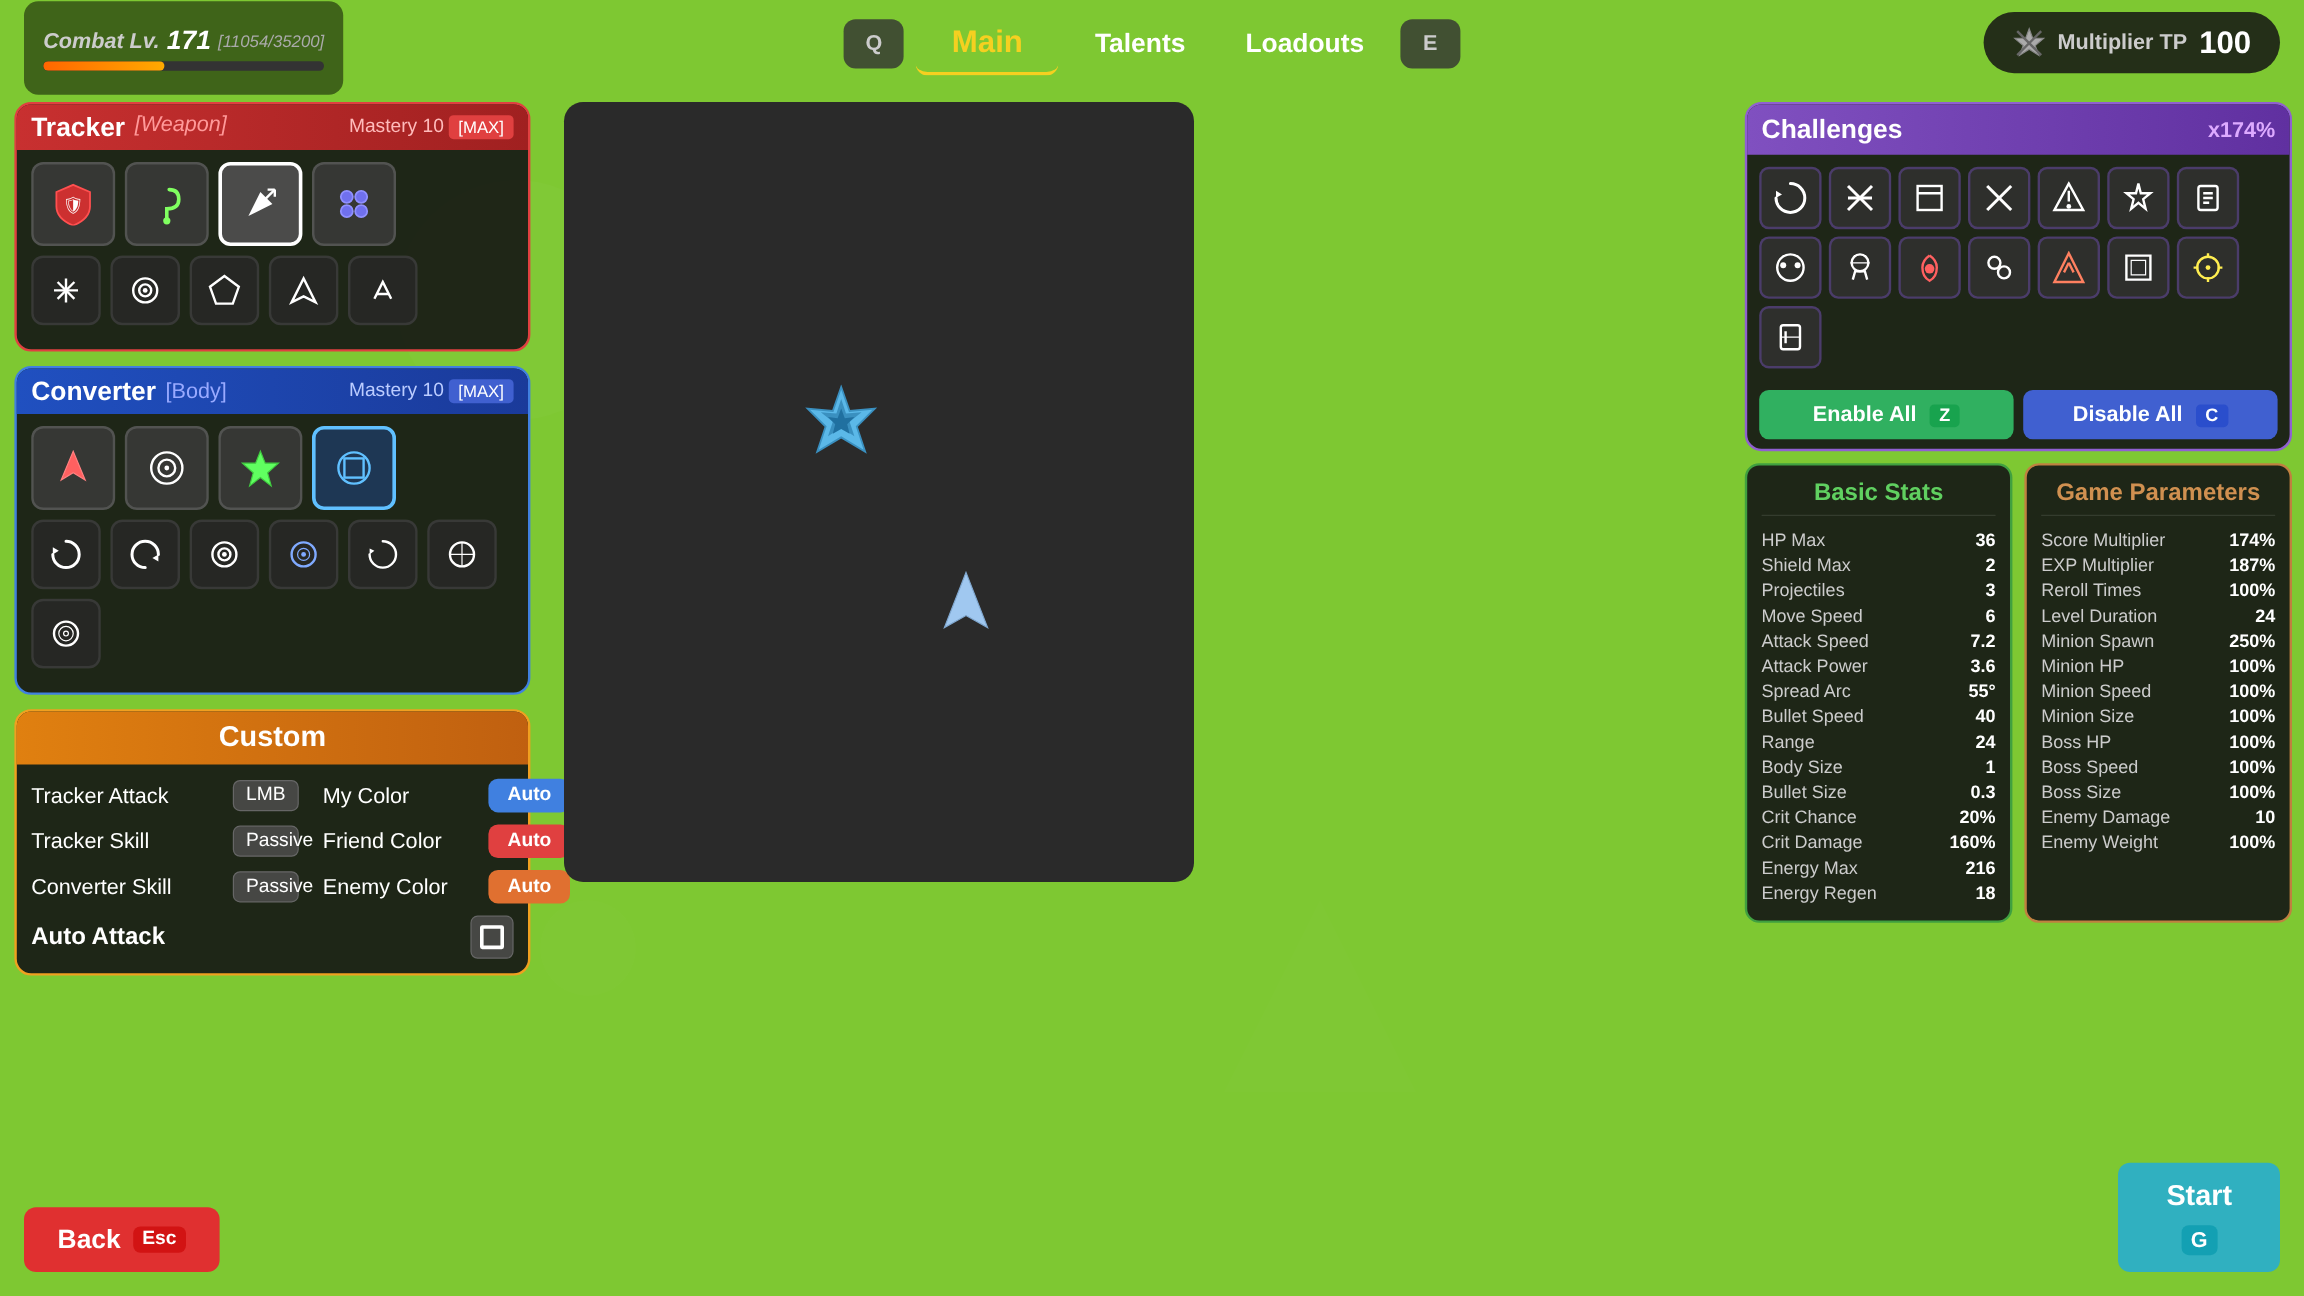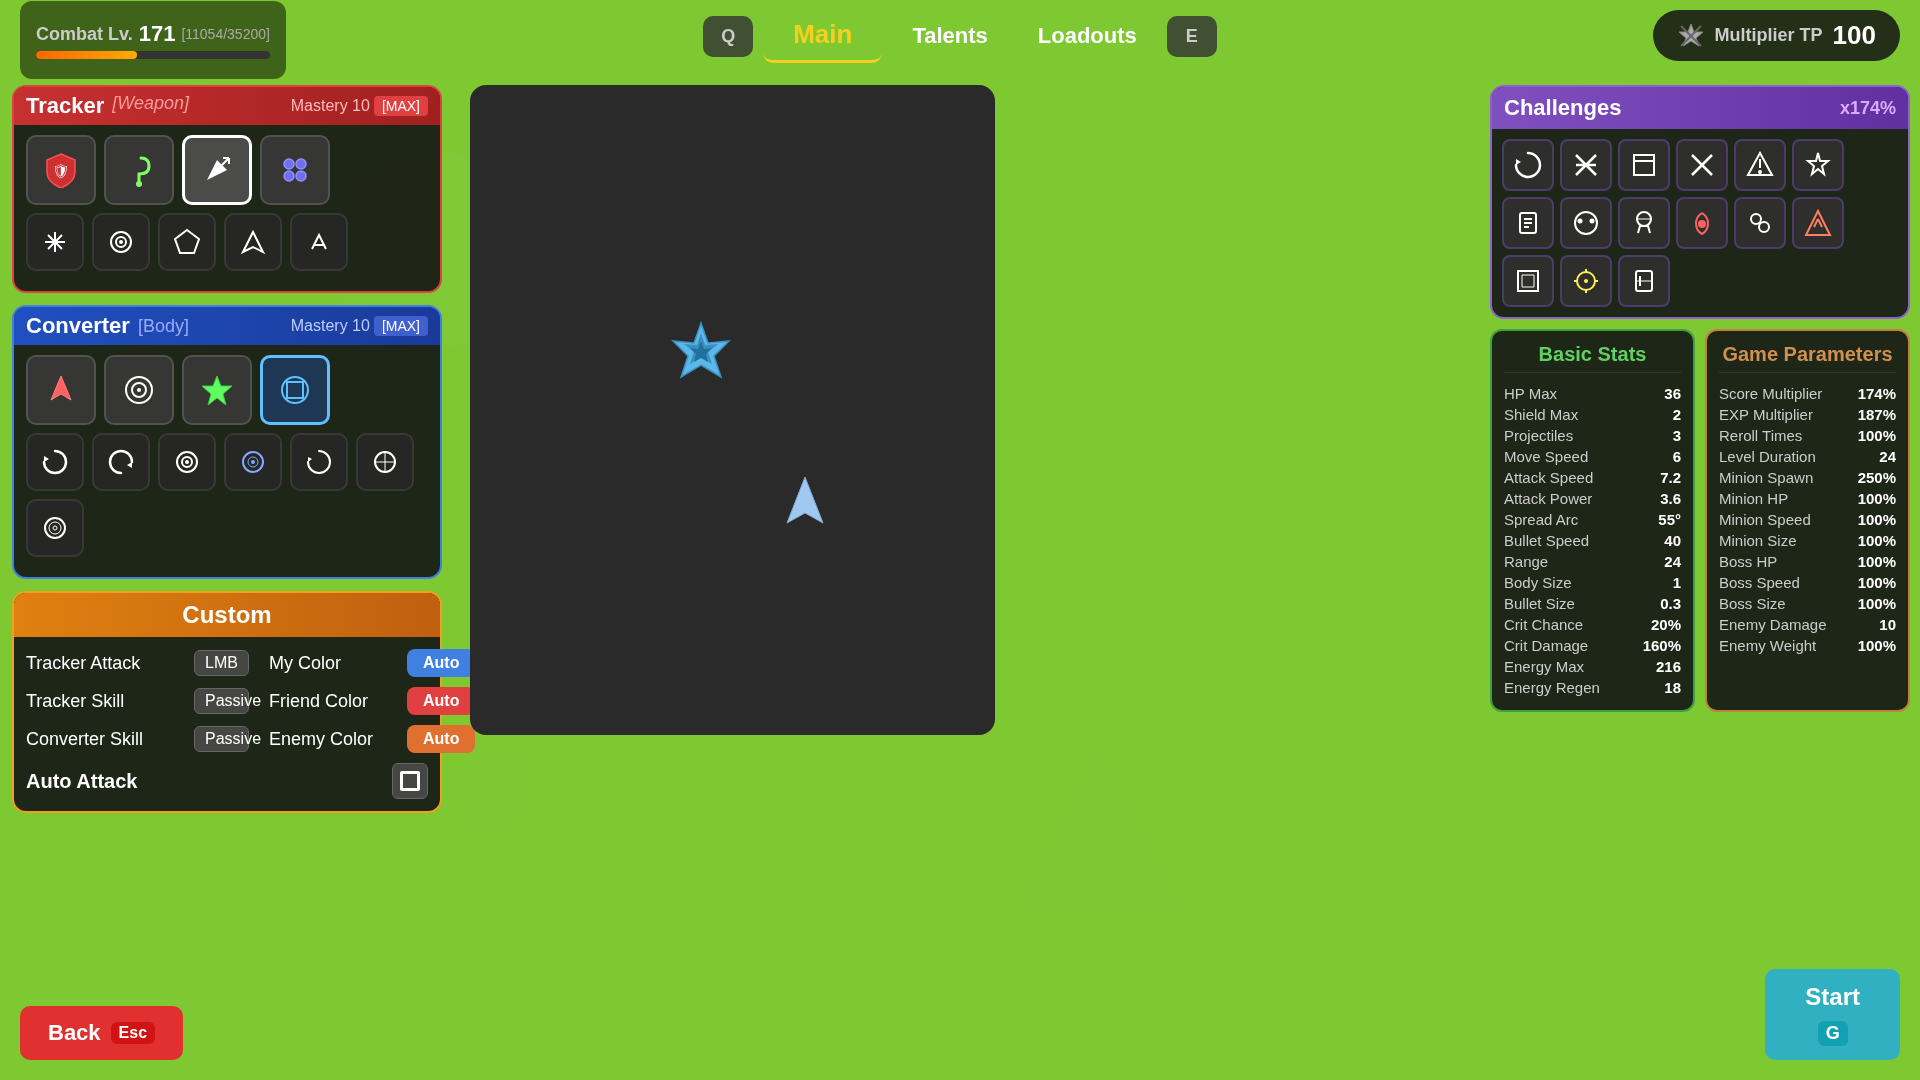--- a/index.html
+++ b/index.html
@@ -263,21 +263,21 @@
       overflow: hidden;
       display: flex;
       align-items: center;
       justify-content: center;
     }
 
     
     .right-panels {
       position: absolute;
       top: 85px; right: 10px;
-      width: 420px;
+      width: 456px;
       display: flex;
       flex-direction: column;
       gap: 10px;
     }
 
     
     .challenges-panel {
       background: rgba(20,20,20,0.9);
       border: 2px solid #9060d0;
       border-radius: 14px;
@@ -450,21 +450,21 @@
 </head>
 <body>
 
 <div class="deco-circle" style="width:200px;height:200px;top:150px;left:330px;opacity:0.15;"></div>
 <div class="deco-circle" style="width:120px;height:120px;top:600px;left:550px;opacity:0.12;"></div>
 <div class="deco-circle" style="width:80px;height:80px;top:750px;left:450px;opacity:0.1;"></div>
 <div class="deco-poly" style="width:160px;height:160px;top:750px;left:1020px;clip-path:polygon(50% 0%, 0% 100%, 100% 100%);opacity:0.12;"></div>
 <div class="deco-poly" style="width:100px;height:100px;top:600px;left:200px;clip-path:polygon(50% 0%, 100% 100%, 0% 100%);opacity:0.1;"></div>
 
 <div class="top-bar">
-  <div style="background:rgba(0,0,0,0.5);border-radius:12px;padding:20px 16px;color:white;">
+  <div style="background:rgba(0,0,0,0.5);border-radius:12px;padding:20px 16px;color:white;font-style:italic;">
     <div style="display:flex;align-items:center;gap:6px;">
       <span style="font-size:18px;font-weight:bold;color:#ccc;">Combat Lv.</span>
       <span style="font-size:22px;font-weight:bold;color:white;">171</span>
       <span style="font-size:14px;color:#aaa;">[11054/35200]</span>
     </div>
     <div class="exp-bar-container" style="margin-top:4px;">
       <div class="exp-bar-fill"></div>
     </div>
   </div>
 </div>
@@ -808,20 +808,30 @@
           </svg>
         </div>
       <div class="ch-icon">
           <svg width="28" height="28" viewBox="0 0 28 28">
             <rect x="6" y="4" width="16" height="20" fill="none" stroke="white" stroke-width="2" rx="2"></rect>
             <line x1="10" y1="9" x2="10" y2="19" stroke="white" stroke-width="2"></line>
             <line x1="6" y1="14" x2="22" y2="14" stroke="white" stroke-width="1"></line>
           </svg>
         </div>
     </div>
+    <div class="ch-btn-row">
+      <button class="enable-btn">
+        <span>Enable All</span>
+        <span style="background:rgba(0,150,60,0.5);border-radius:4px;padding:1px 8px;margin-left:6px;font-size:15px;">Z</span>
+      </button>
+      <button class="disable-btn">
+        <span>Disable All</span>
+        <span style="background:rgba(20,60,200,0.5);border-radius:4px;padding:1px 8px;margin-left:6px;font-size:15px;">C</span>
+      </button>
+    </div>
   </div>
 
   <div class="stats-row">
 
     <div class="stats-panel basic-stats-panel">
       <div class="stats-panel-header">Basic Stats</div>
       <div>
         <div class="stat-row">
           <span class="stat-label">HP Max</span>
           <span class="stat-value">36</span>

